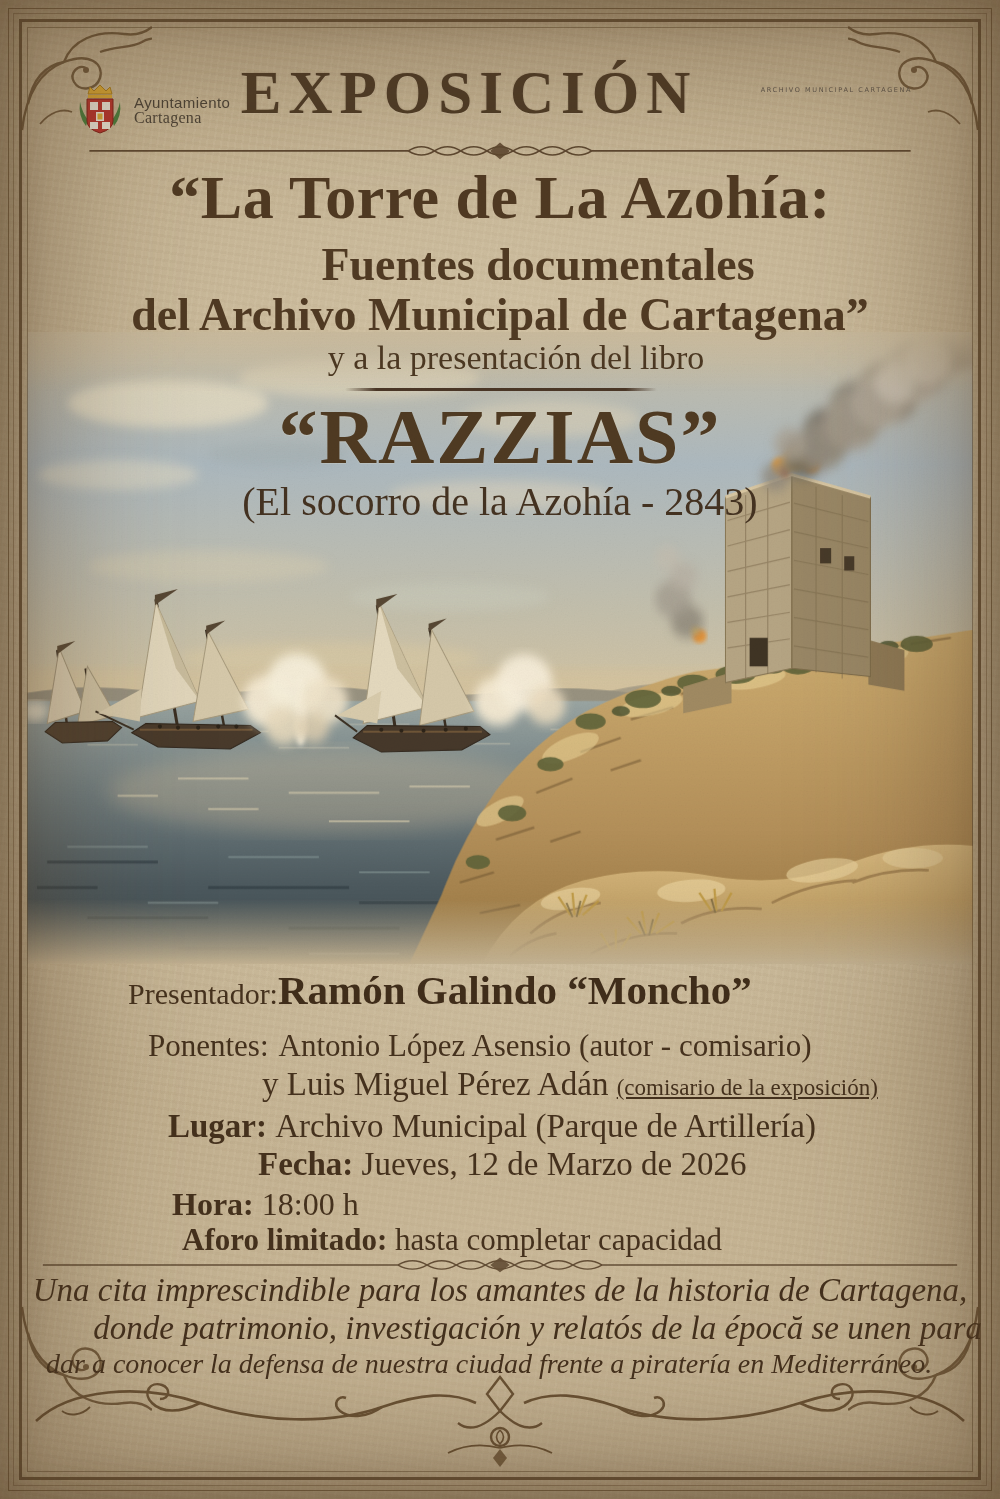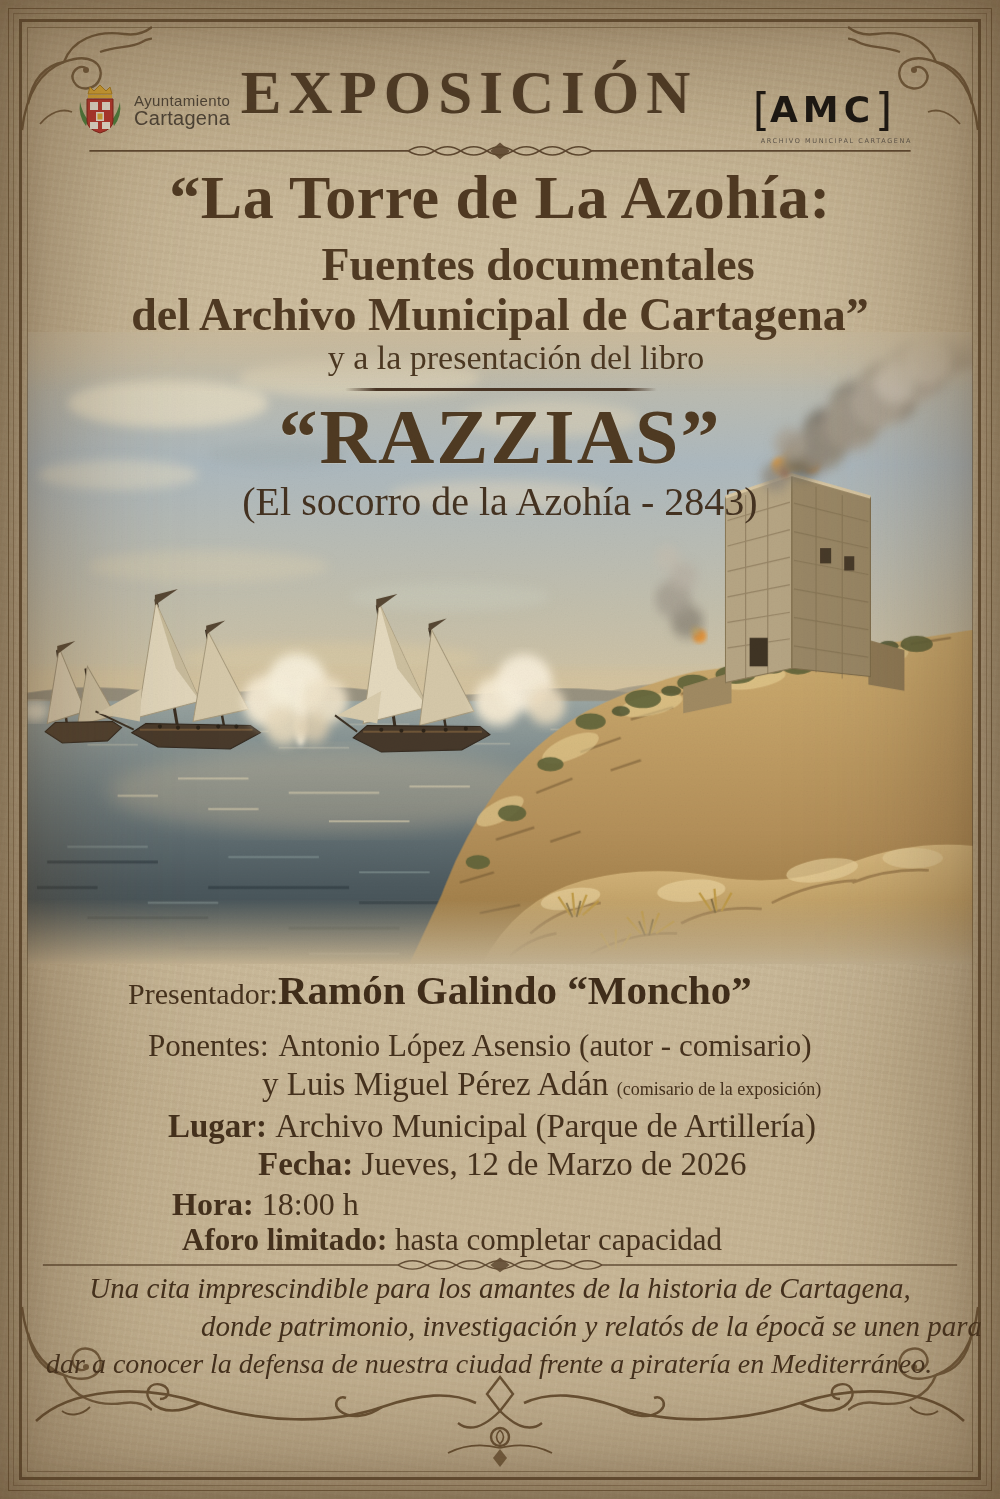--- a/index.html
+++ b/index.html
@@ -27,21 +27,21 @@
   .corner{width:140px;height:140px;z-index:13;pointer-events:none;}
   .corner.tl{top:12px;left:12px;}
   .corner.tr{top:12px;right:12px;transform:scaleX(-1);}
   .corner.bl{bottom:74px;left:12px;transform:scaleY(-1);}
   .corner.br{bottom:74px;right:12px;transform:scale(-1,-1);}
   .bottom-band{left:30px;right:30px;bottom:30px;height:100px;z-index:13;pointer-events:none;}
   
   .council{top:82px;left:76px;width:230px;display:flex;align-items:center;gap:10px;z-index:20;}
   .council .txt{font-family:"Liberation Sans",sans-serif;color:#4c4336;line-height:1.02;}
   .council .t1{font-size:15px;letter-spacing:.4px;}
-  .council .t2{font-size:20px;letter-spacing:.3px;}
+  .council .t2{font-size:16px;letter-spacing:.3px;font-family:Liberation Serif, serif;}
   .expo-title{top:58px;left:0;width:938px;text-align:center;z-index:20;
     font-size:61px;font-weight:700;letter-spacing:7px;color:#4e3b26;
     text-shadow:0 1px 1px rgba(255,244,220,.25), 0 0 2px rgba(60,40,20,.25);}
   .amc{top:84px;right:88px;z-index:20;text-align:left;}
   .amc .mark{font-family:"DejaVu Sans",sans-serif;color:#181512;font-size:36px;font-weight:700;letter-spacing:5px;}
   .amc .brk{font-weight:400;font-size:44px;vertical-align:-3px;letter-spacing:0;}
   .amc .sub{font-family:"DejaVu Sans",sans-serif;font-size:6.5px;letter-spacing:1.6px;color:#5c544a;margin-top:2px;margin-left:8px;}
   .divider{z-index:20;height:24px;}
   .divider svg{width:100%;height:100%;}
   .div-header{top:138px;left:85px;right:85px;}
@@ -60,29 +60,29 @@
   .book-sub{top:478px;left:0;width:1000px;text-align:center;z-index:20;font-size:40px;color:#443221;}
   
   .painting{top:332px;left:27px;width:946px;height:632px;z-index:10;}
   
   .detail{z-index:20;color:#45311d;white-space:nowrap;}
   .d-presenter{top:966px;left:128px;font-size:30px;}
   .d-presenter .name{font-size:41px;font-weight:700;margin-left:0;color:#402d1a;}
   .d-ponentes1{top:1028px;left:148px;font-size:31px;}
   .d-ponentes1 .lbl{margin-right:10px;}
   .d-ponentes2{top:1066px;left:262px;font-size:33px;}
-  .d-ponentes2 .role{font-size:18px;}
+  .d-ponentes2 .role{font-size:23px;text-decoration:underline;}
   .d-lugar{top:1108px;left:168px;font-size:33px;}
   .d-fecha{top:1146px;left:258px;font-size:33px;}
   .d-hora{top:1186px;left:172px;font-size:32px;}
   .d-aforo{top:1222px;left:182px;font-size:31px;}
   .detail .b{font-weight:700;text-align:right;}
   
   .note{left:30px;width:940px;text-align:center;z-index:20;font-style:italic;
-    color:#44301d;font-size:29px;}
+    color:#44301d;font-size:33px;}
   .note.n1{top:1272px;}
   .note.n2{top:1310px;text-align:right;padding-left:12px;}
   .note.n3{top:1348px;text-align:left;padding-left:16px;font-size:28px;}
 </style>
 </head>
 <body>
 
 <svg class="abs painting" viewBox="0 0 940 620" preserveAspectRatio="none">
   <defs>
     <linearGradient id="sky" x1="0" y1="0" x2="0" y2="1">
@@ -360,21 +360,20 @@
   </svg>
   <div class="txt">
     <div class="t1">Ayuntamiento</div>
     <div class="t2">Cartagena</div>
   </div>
 </div>
 
 <div class="abs expo-title">EXPOSICIÓN</div>
 
 <div class="abs amc">
-  <div class="mark"><span class="brk">[</span><span>AMC</span><span class="brk">]</span></div>
   <div class="sub">ARCHIVO MUNICIPAL CARTAGENA</div>
 </div>
 
 <div class="abs divider div-header">
   <svg viewBox="0 0 760 26" preserveAspectRatio="none">
     <g stroke="#5e4830" fill="none">
       <path d="M4,14 H296" stroke-width="2"></path>
       <path d="M464,14 H756" stroke-width="2"></path>
       <path d="M296,14 q12,-9 24,0 t24,0 t24,0 t24,0 t24,0 t24,0 t24,0" stroke-width="1.6"></path>
       <path d="M296,14 q12,9 24,0 t24,0 t24,0 t24,0 t24,0 t24,0 t24,0" stroke-width="1.6"></path>

